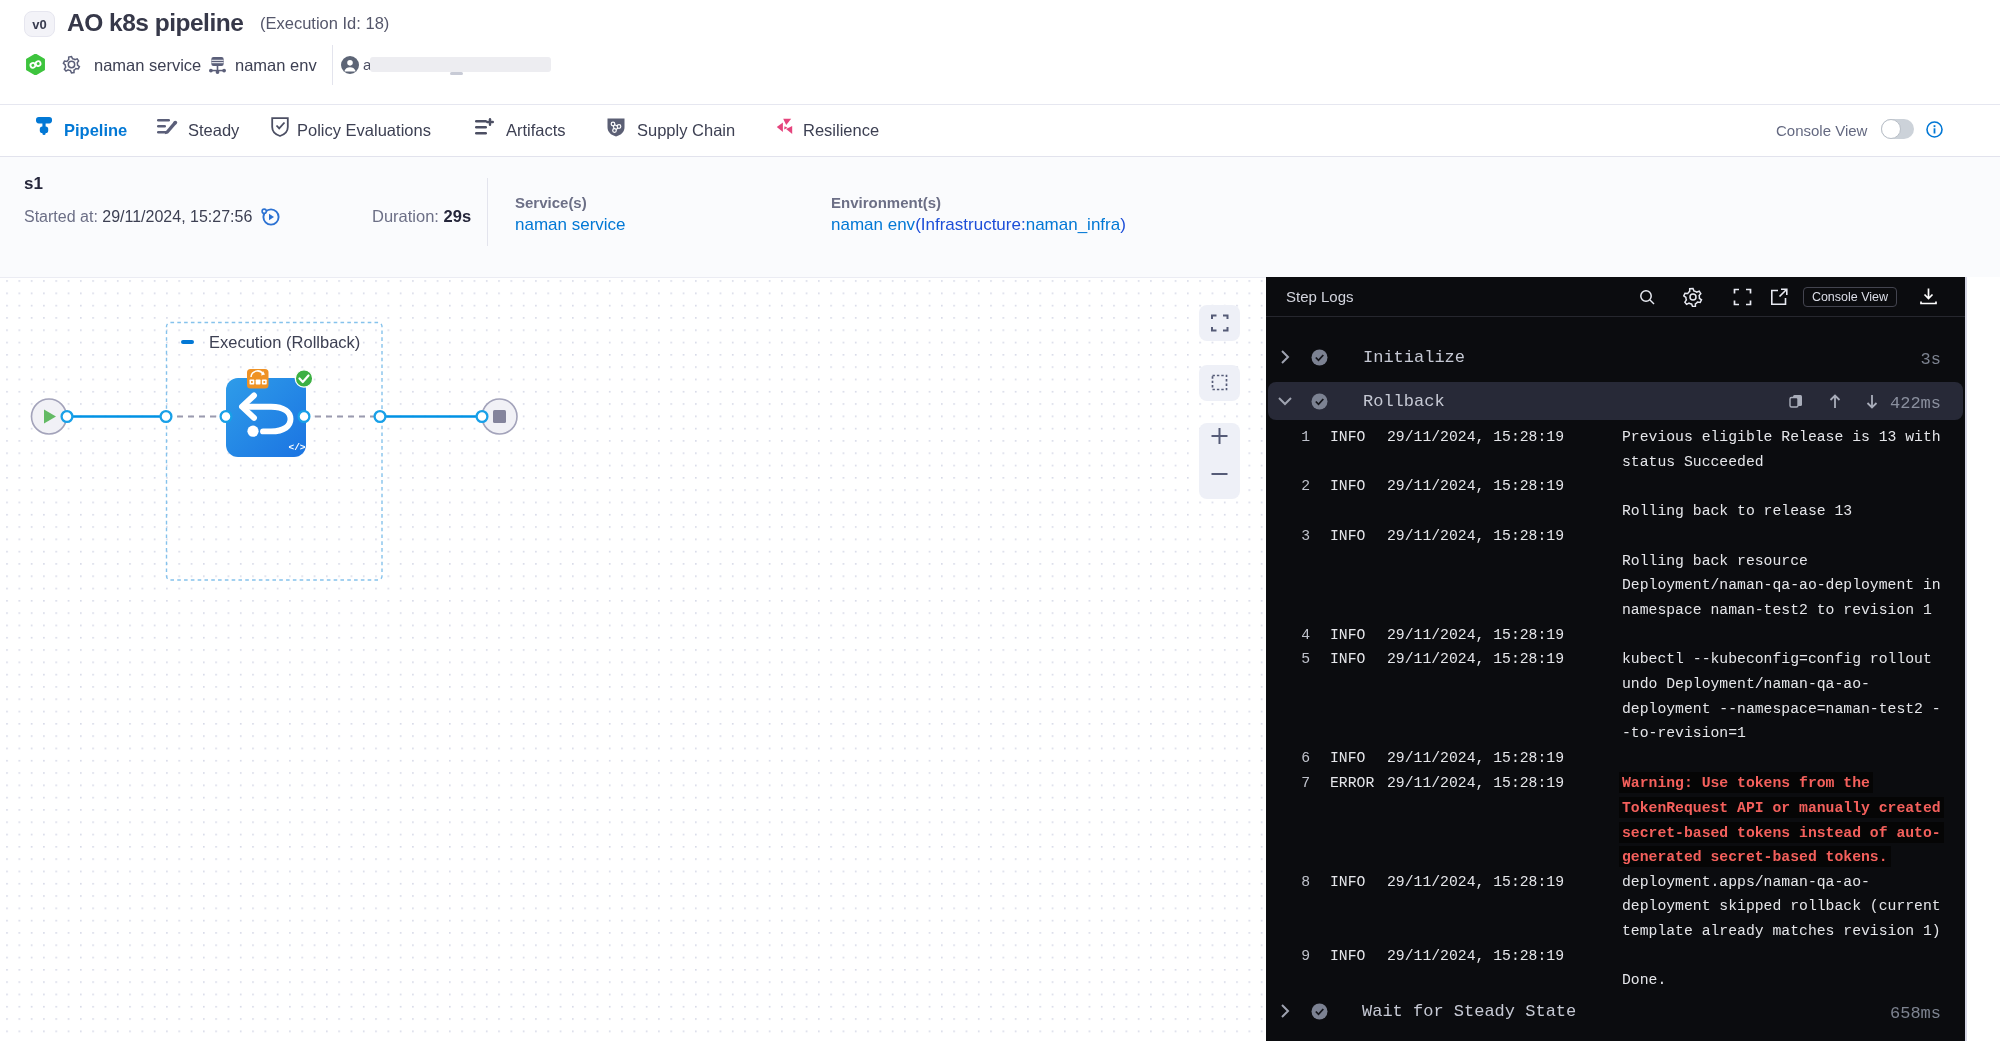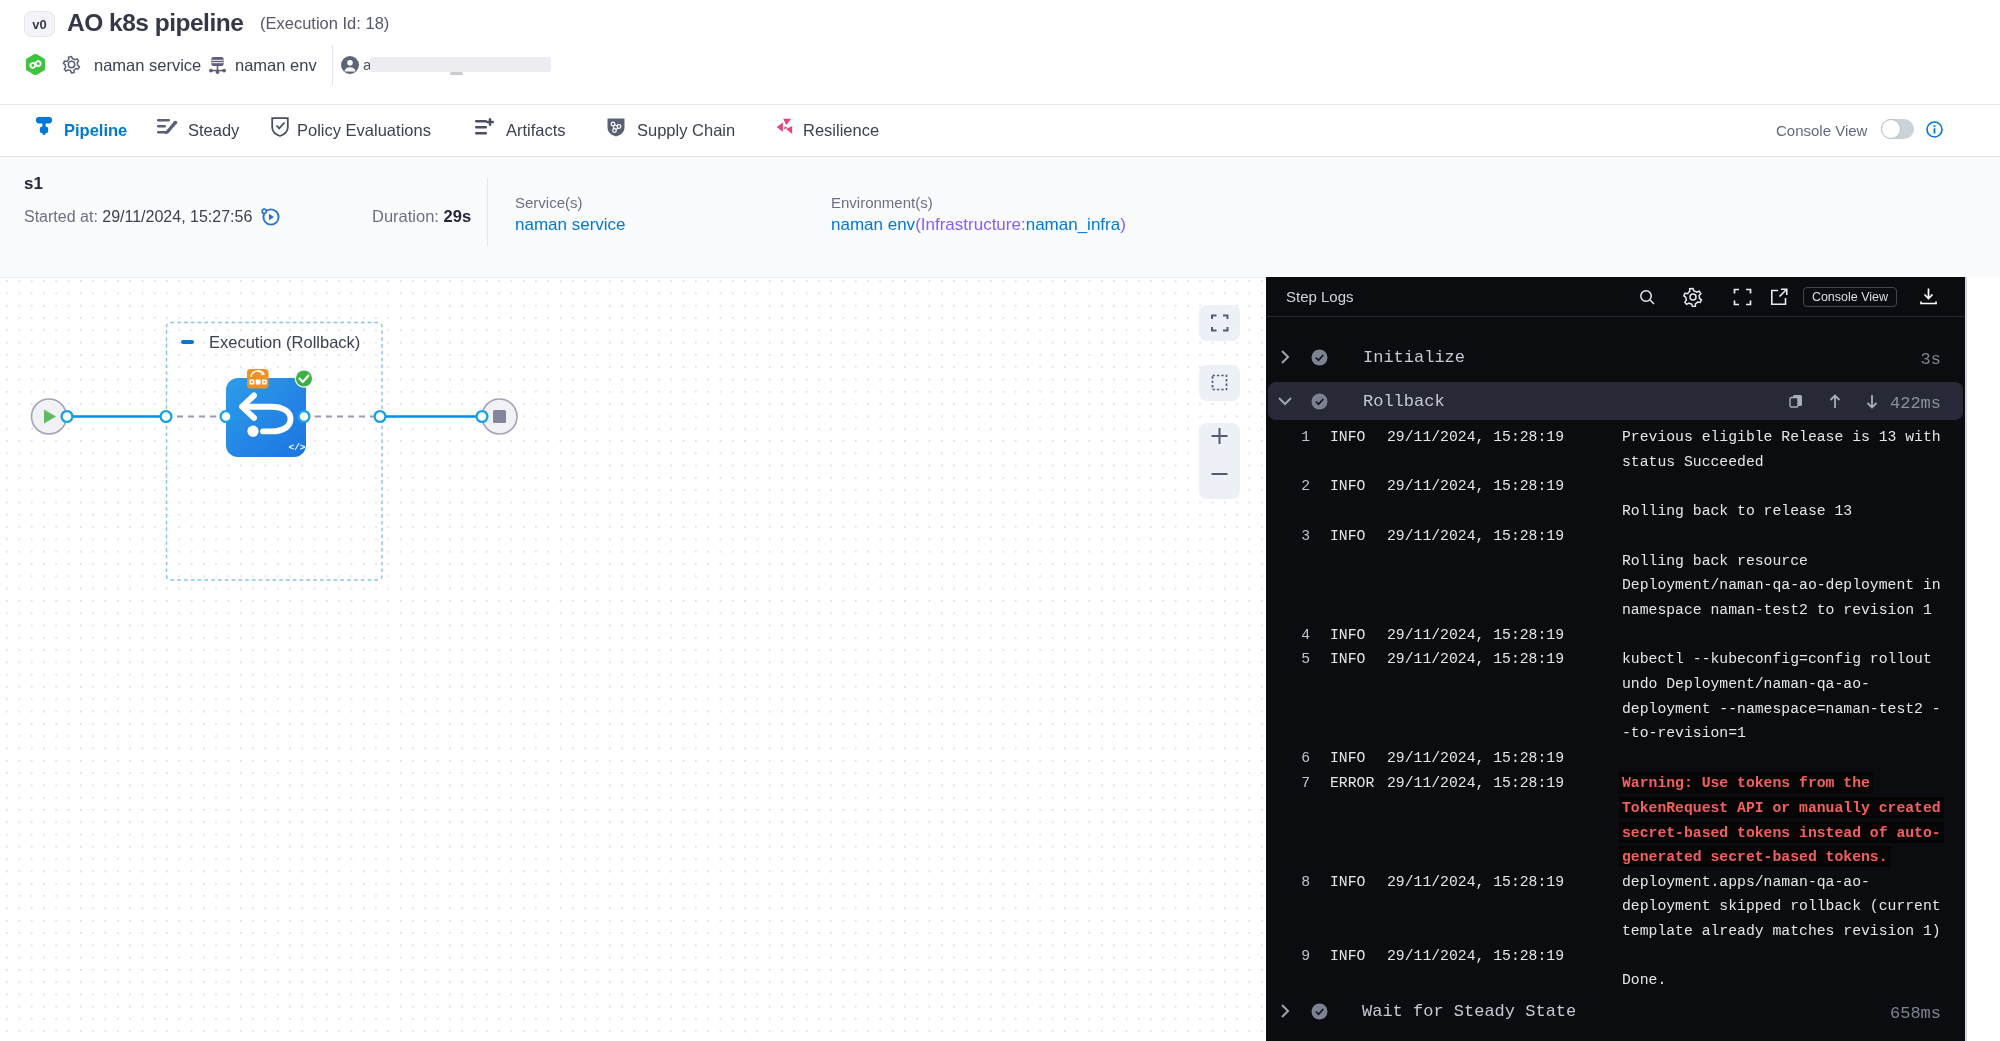--- a/index.html
+++ b/index.html
@@ -28,23 +28,23 @@
   #toggle { position:absolute; left:1881px; top:14px; width:33px; height:20px; background:#ccd2d9; border-radius:10px; }
   #knob { position:absolute; left:0px; top:0px; width:20px; height:20px; background:#fff; border:1px solid #b9bfc7; border-radius:50%; }
   
   #stage { position:absolute; left:0; top:157px; width:2000px; height:120px; background:#fafbfd; }
   #s1 { position:absolute; left:24px; top:17px; font-size:17px; font-weight:700; color:#25263a; }
   .sgrey { color:#6c6f86; }
   .sdark { color:#3d4053; }
   #srow { position:absolute; left:24px; top:51px; font-size:16px; }
   #dur { position:absolute; left:372px; top:50px; font-size:16.5px; }
   #sdiv { position:absolute; left:487px; top:21px; width:1px; height:68px; background:#e3e4ed; }
-  .collbl { position:absolute; top:37px; font-size:15px; color:#6c6f86; }
+  .collbl { position:absolute; top:37px; font-size:15px; color:#6c6f86;font-weight:bold; }
   .colval { position:absolute; top:58px; font-size:17px; color:#0278d5; }
-  .dk { color:#8b5cf6;text-align:center; }
+  .dk { color:#1d4ed8;text-align:center; }
   
   #canvas { position:absolute; left:0; top:277px; width:1266px; height:764px; background:#fff;
     border-top:1px solid #ebecf3;}
   #minus { position:absolute; left:181px; top:62px; width:13px; height:3.5px; background:#0278d5; border-radius:2px; }
   #execlbl { position:absolute; left:209px; top:55px; font-size:16.5px; color:#3d4053; }
   #nodelbl { position:absolute; left:166px; top:188px; width:200px; text-align:center;
     font-size:16.5px; line-height:25.5px; color:#2f3246; }
   .cbtn { position:absolute; left:1199px; width:41px; background:#eef0f7; border-radius:8px; }
   
   #panel { position:absolute; left:1266px; top:277px; width:699px; height:764px; background:#0b0c0f; }

